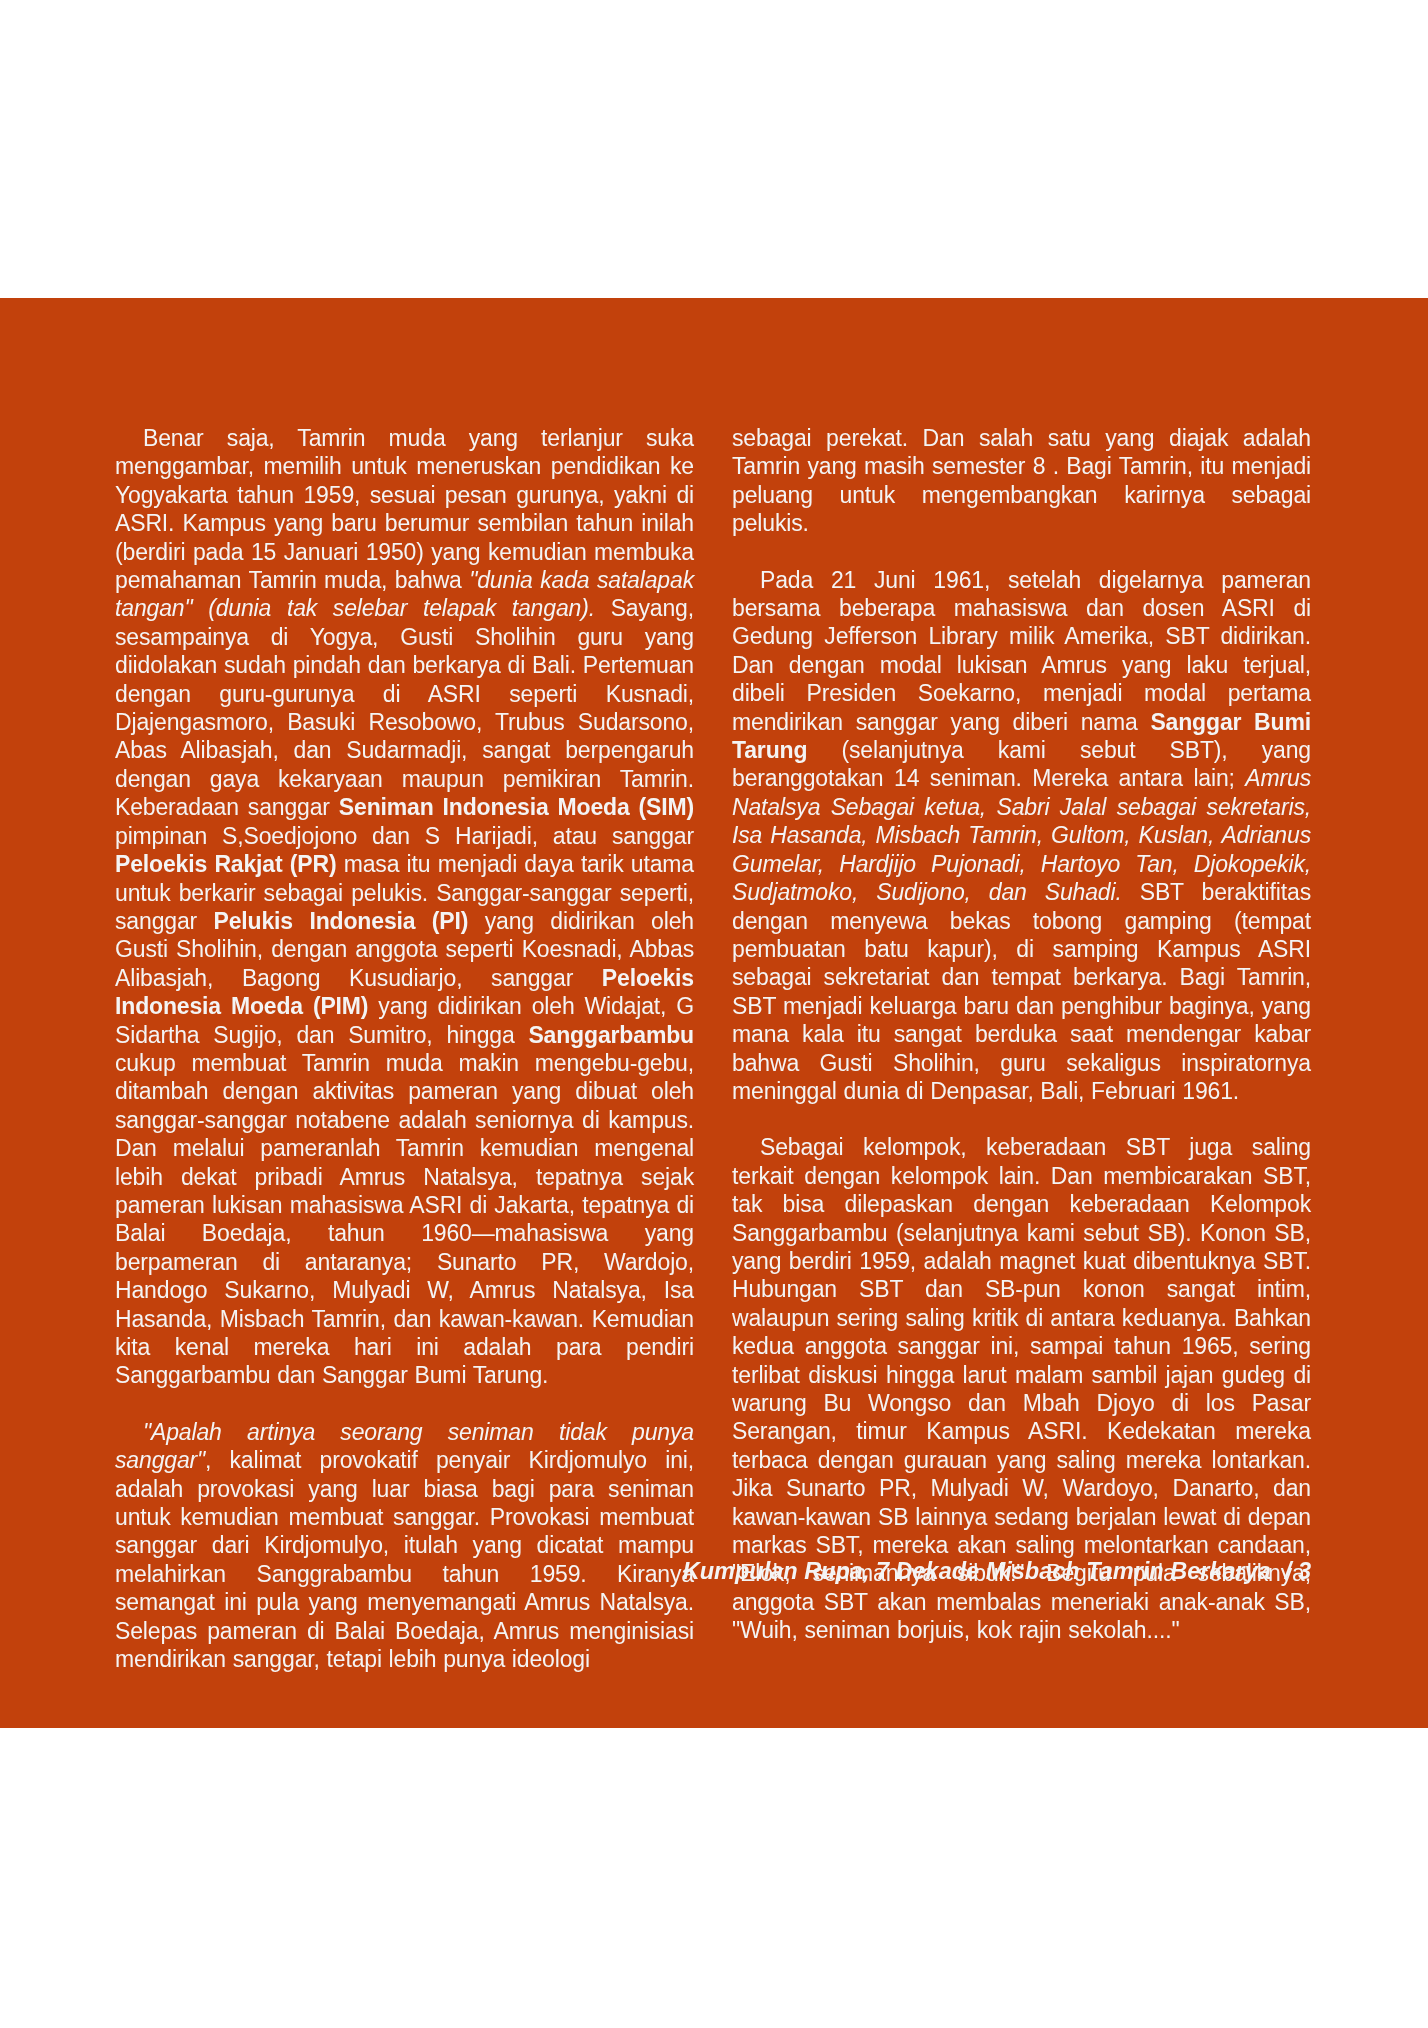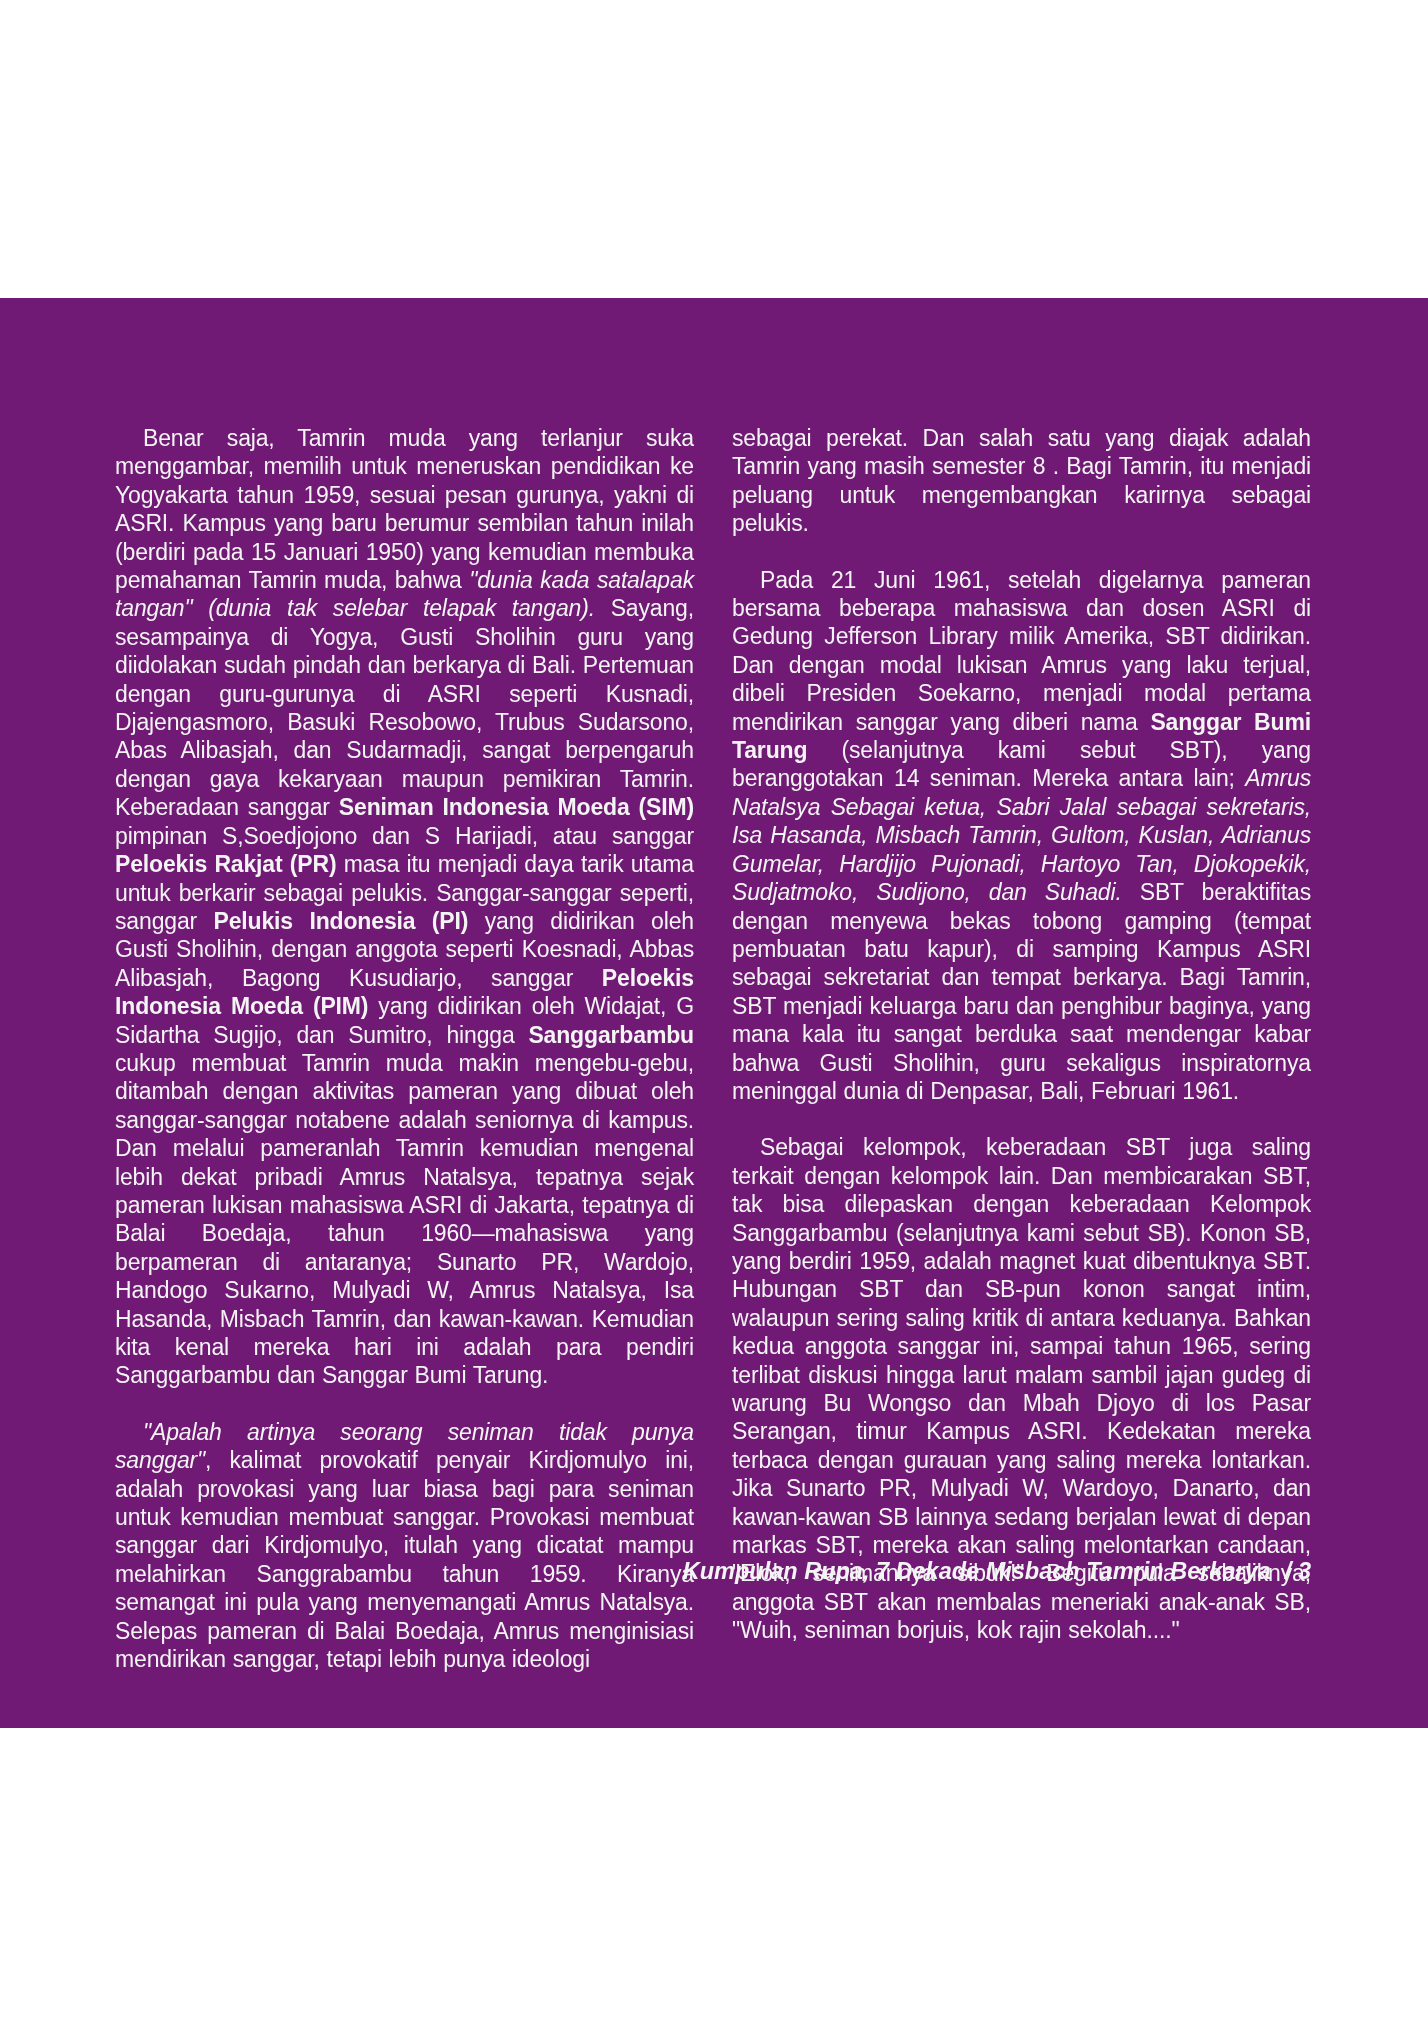--- a/index.html
+++ b/index.html
@@ -16,21 +16,21 @@
     height: 2028px;
     background: #ffffff;
     overflow: hidden;
   }
   .content-panel {
     position: absolute;
     top: 298px;
     left: 0;
     width: 1428px;
     height: 1430px;
-    background: #701a75;
+    background: #c2410c;
   }
   .columns {
     display: flex;
     gap: 38px;
     padding: 126px 117px 0 115px;
     color: #f4f4f4;
   }
   .column {
     width: 579px;
     flex: 0 0 auto;

